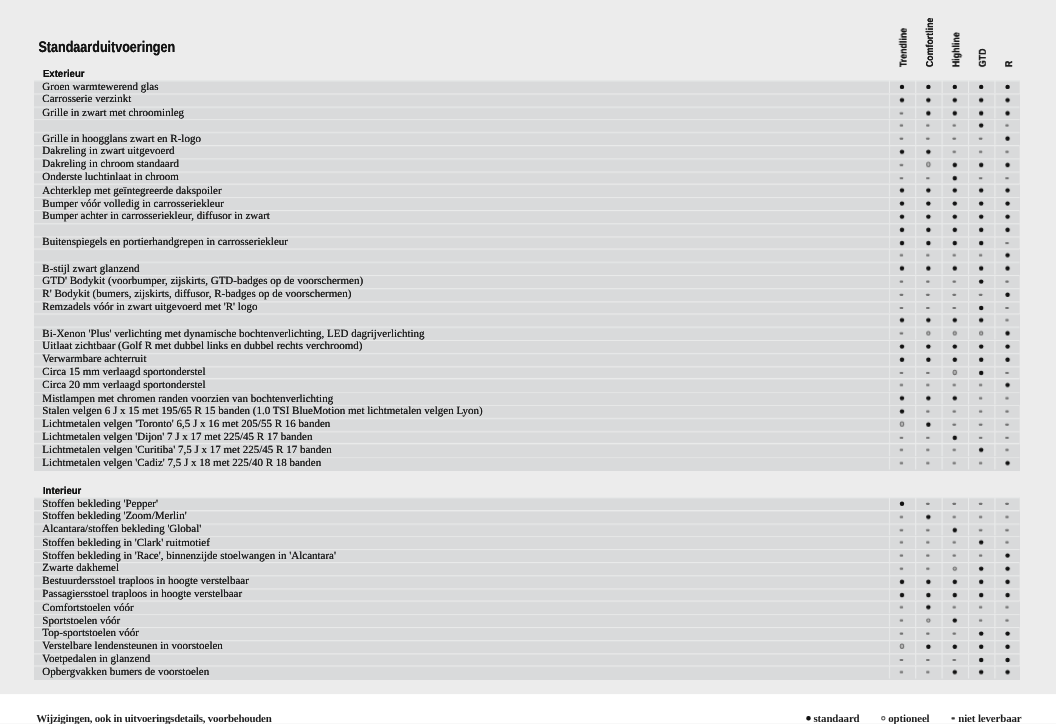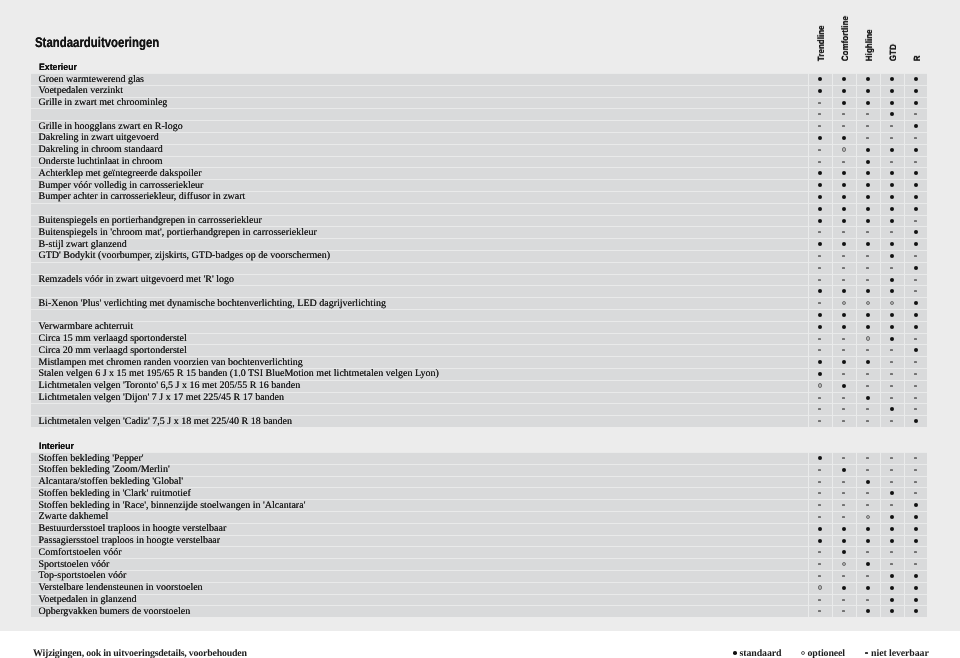--- a/index.html
+++ b/index.html
@@ -101,21 +101,21 @@
               <div class="cell" style="left: 96px;">
                 <div class="cell-sep"></div>
                 <div class="mark">
                   <i class="m-standard"></i>
                 </div>
               </div>
             </div>
           </div>
           <div class="row">
             <div class="row-sep"></div>
-            <div class="label">Voetpedalen verzinkt</div>
+            <div class="label">Carrosserie verzinkt</div>
             <div class="cells">
               <div class="cell" style="left: 0px;">
                 <div class="cell-sep"></div>
                 <div class="mark">
                   <i class="m-standard"></i>
                 </div>
               </div>
               <div class="cell" style="left: 24px;">
                 <div class="cell-sep"></div>
                 <div class="mark">
@@ -531,21 +531,20 @@
               <div class="cell" style="left: 96px;">
                 <div class="cell-sep"></div>
                 <div class="mark">
                   <i class="m-na"></i>
                 </div>
               </div>
             </div>
           </div>
           <div class="row">
             <div class="row-sep"></div>
-            <div class="label">Buitenspiegels in 'chroom mat', portierhandgrepen in carrosseriekleur</div>
             <div class="cells">
               <div class="cell" style="left: 0px;">
                 <div class="cell-sep"></div>
                 <div class="mark">
                   <i class="m-na"></i>
                 </div>
               </div>
               <div class="cell" style="left: 24px;">
                 <div class="cell-sep"></div>
                 <div class="mark">
@@ -639,20 +638,21 @@
               <div class="cell" style="left: 96px;">
                 <div class="cell-sep"></div>
                 <div class="mark">
                   <i class="m-na"></i>
                 </div>
               </div>
             </div>
           </div>
           <div class="row">
             <div class="row-sep"></div>
+            <div class="label">R' Bodykit (bumers, zijskirts, diffusor, R-badges op de voorschermen)</div>
             <div class="cells">
               <div class="cell" style="left: 0px;">
                 <div class="cell-sep"></div>
                 <div class="mark">
                   <i class="m-na"></i>
                 </div>
               </div>
               <div class="cell" style="left: 24px;">
                 <div class="cell-sep"></div>
                 <div class="mark">
@@ -781,20 +781,21 @@
               <div class="cell" style="left: 96px;">
                 <div class="cell-sep"></div>
                 <div class="mark">
                   <i class="m-standard"></i>
                 </div>
               </div>
             </div>
           </div>
           <div class="row">
             <div class="row-sep"></div>
+            <div class="label">Uitlaat zichtbaar (Golf R met dubbel links en dubbel rechts verchroomd)</div>
             <div class="cells">
               <div class="cell" style="left: 0px;">
                 <div class="cell-sep"></div>
                 <div class="mark">
                   <i class="m-standard"></i>
                 </div>
               </div>
               <div class="cell" style="left: 24px;">
                 <div class="cell-sep"></div>
                 <div class="mark">
@@ -1068,20 +1069,21 @@
               <div class="cell" style="left: 96px;">
                 <div class="cell-sep"></div>
                 <div class="mark">
                   <i class="m-na"></i>
                 </div>
               </div>
             </div>
           </div>
           <div class="row">
             <div class="row-sep"></div>
+            <div class="label">Lichtmetalen velgen 'Curitiba' 7,5 J x 17 met 225/45 R 17 banden</div>
             <div class="cells">
               <div class="cell" style="left: 0px;">
                 <div class="cell-sep"></div>
                 <div class="mark">
                   <i class="m-na"></i>
                 </div>
               </div>
               <div class="cell" style="left: 24px;">
                 <div class="cell-sep"></div>
                 <div class="mark">

